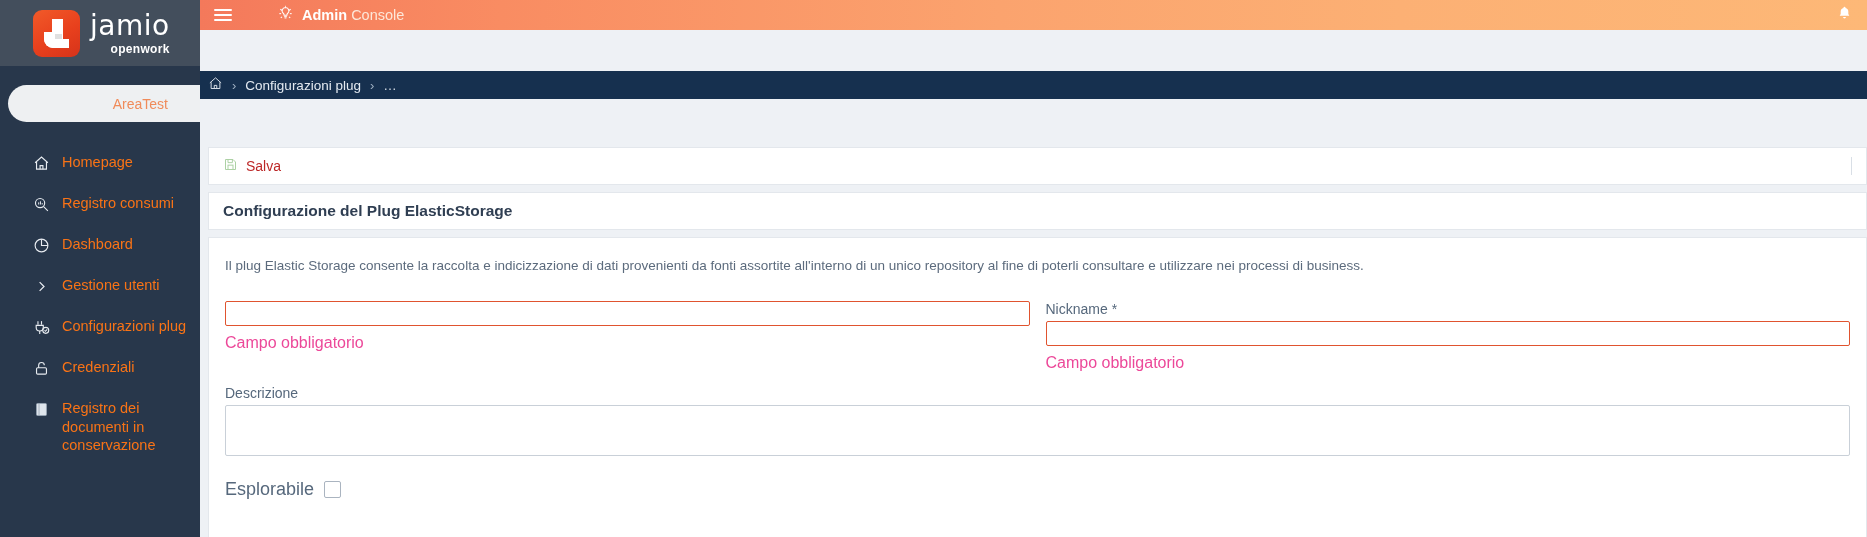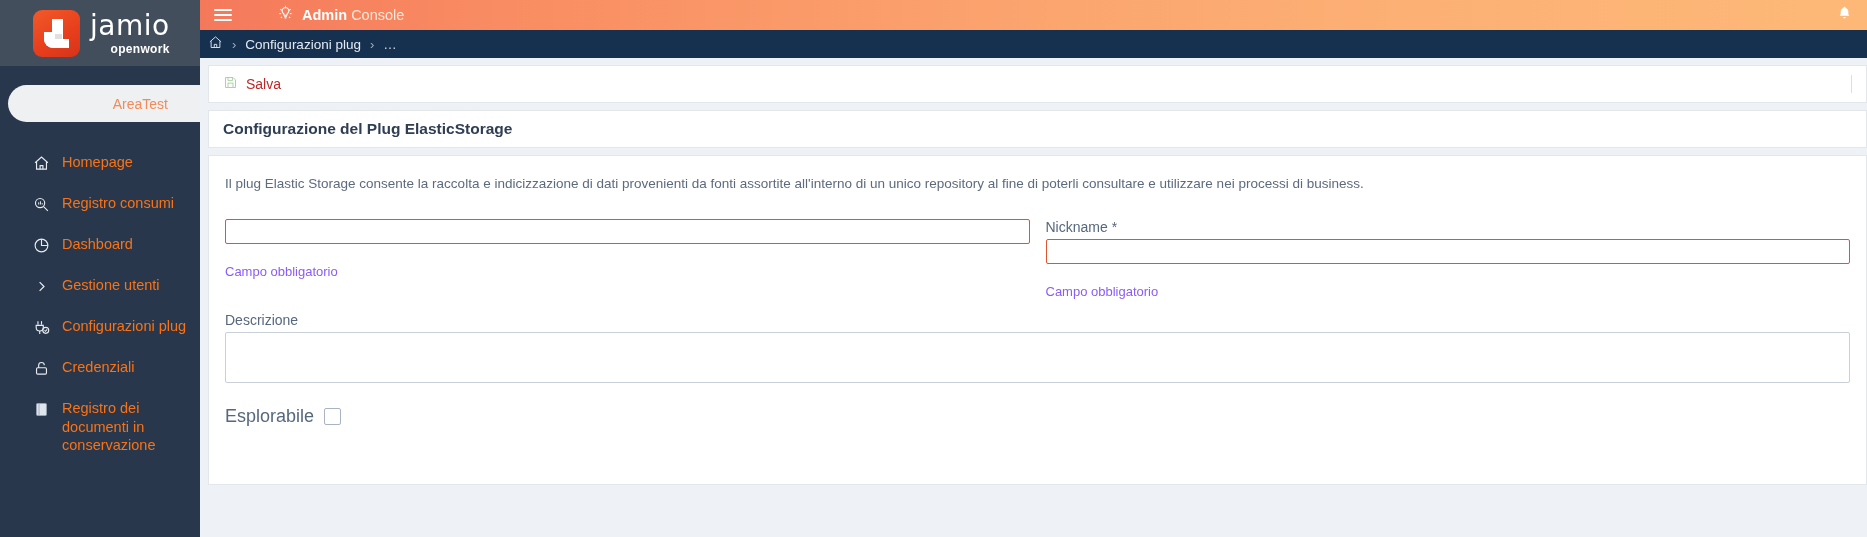--- a/index.html
+++ b/index.html
@@ -73,21 +73,21 @@
   .nav-ic {
     flex: 0 0 18px; width: 18px; height: 18px;
     display: flex; align-items: center; justify-content: center;
     margin-top: 1px;
   }
   .nav-ic svg { display: block; }
   .nav-label { padding-top: 0px; }
 
   
   .main { flex: 1 1 auto; height: 537px; display: flex; flex-direction: column;
-          background: #eef1f5; min-width: 0; }
+          background: #eef1f5; min-width: 0; gap: 41px; }
 
   .topbar {
     height: 30px; flex: 0 0 30px;
     background: linear-gradient(90deg, #f4795b 0%, #f98c62 18%, #fba36e 48%, #fcb074 72%, #fdb877 100%);
     display: flex; align-items: center; padding: 0 14px;
     position: relative;
   }
   .hamburger { width: 18px; cursor: pointer; margin-left: 0px; }
   .hamburger span {
     display: block; height: 2px; background: #ffffff; margin: 3px 0; border-radius: 1px;
@@ -141,21 +141,21 @@
   .field-label { color: #56687c; font-size: 14px; margin-bottom: 4px; display: block; }
   .input {
     width: 100%; height: 25px;
     border: 1px solid #e0542f;
     background: #ffffff;
     border-radius: 2px;
     outline: none;
     font-family: "Liberation Sans", sans-serif; font-size: 13px;
     padding: 0 6px; color: #2f3e52;
   }
-  .err { color: #8b5cf6; font-size: 13px; margin-top: 20px; display: block; }
+  .err { color: #ec4899; font-size: 16px; margin-top: 8px; display: block; }
 
   .full { margin-top: 13px; }
   .textarea {
     width: 100%; height: 51px;
     border: 1px solid #c9d0d8; border-radius: 2px;
     background: #fff; resize: none; outline: none;
     font-family: "Liberation Sans", sans-serif; font-size: 13px;
     padding: 5px 6px; color: #2f3e52;
   }
   .checkrow { display: flex; align-items: center; gap: 10px; margin-top: 19px; }

